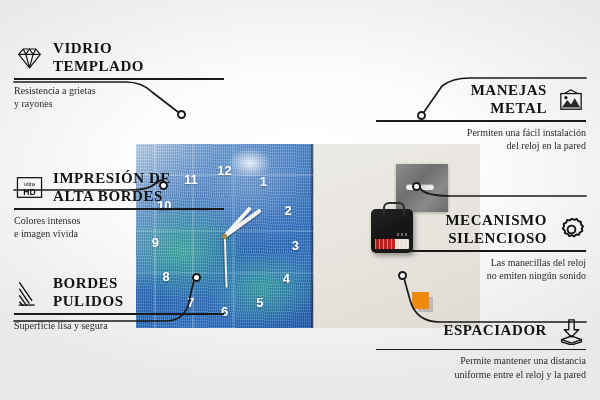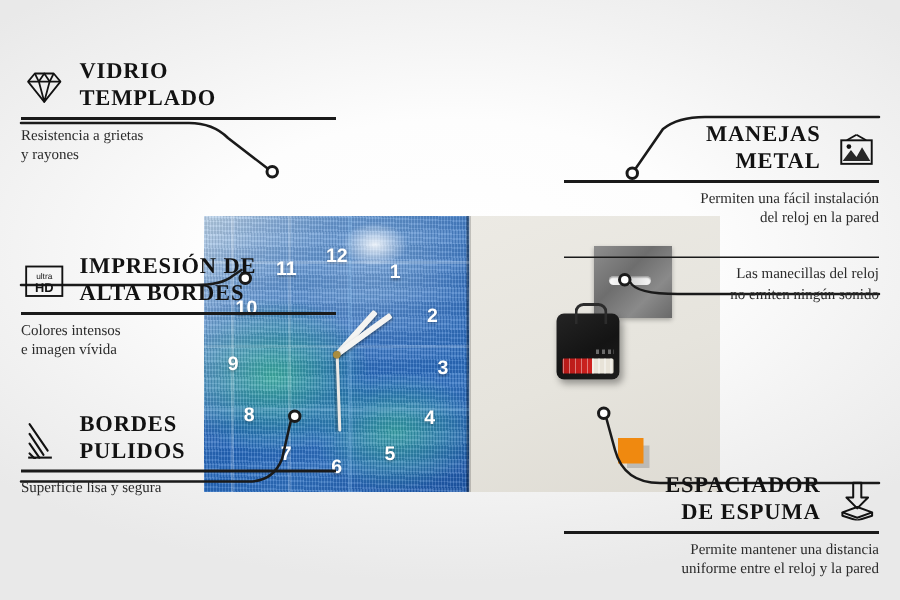--- a/index.html
+++ b/index.html
@@ -246,30 +246,43 @@
           <circle cx="9.5" cy="10.5" r="1.7" fill="#121212"></circle>
         </svg>
       </span>
     </div>
     <div class="rule"></div>
     <div class="sub">Permiten una fácil instalación</div>
     <div class="sub">del reloj en la pared</div>
   </div>
 
   <div class="feat right" style="left:376px;top:168px">
+    <div class="head">
+      <div>
+        <div class="ttl">MECANISMO</div>
+        <div class="ttl">SILENCIOSO</div>
+      </div>
+      <span class="ic">
+        <svg viewBox="0 0 30 30" width="27" height="27">
+          <g fill="none" stroke="#121212" stroke-width="2.1" stroke-linejoin="round">
+            <path d="M15 3.2 l3.4 1.0 2.4-1.0 1.9 2.6 2.6 .4 .3 3.2 2.2 1.9-1.4 2.9 .7 2.5-2.8 1.6-1.0 2.5-3.1-.3-2.2 2.2-2.7-1.5-2.8 1.2-1.7-2.6-3.0-.6-.2-3.1-2.3-2.0 1.5-2.8-.6-2.6 2.9-1.4 1.2-2.9 3.0 .5z"></path>
+            <circle cx="15" cy="15" r="4.3"></circle>
+          </g>
+        </svg>
+      </span>
+    </div>
     <div class="rule"></div>
     <div class="sub">Las manecillas del reloj</div>
     <div class="sub">no emiten ningún sonido</div>
   </div>
 
   <div class="feat right" style="left:376px;top:272px">
     <div class="head">
       <div>
         <div class="ttl">ESPACIADOR</div>
-        <div class="ttl">DE ESPUMA</div>
       </div>
       <span class="ic">
         <svg viewBox="0 0 30 30" width="27" height="27">
           <g fill="none" stroke="#121212" stroke-width="1.5" stroke-linejoin="round">
             <path d="M12 2 H18 V13 H23 L15 21 L7 13 H12 Z"></path>
             <path d="M15 20 L26 24 L15 28 L4 24 Z"></path>
             <path d="M4 24 V26.5 L15 30 L26 26.5 V24"></path>
           </g>
         </svg>
       </span>

